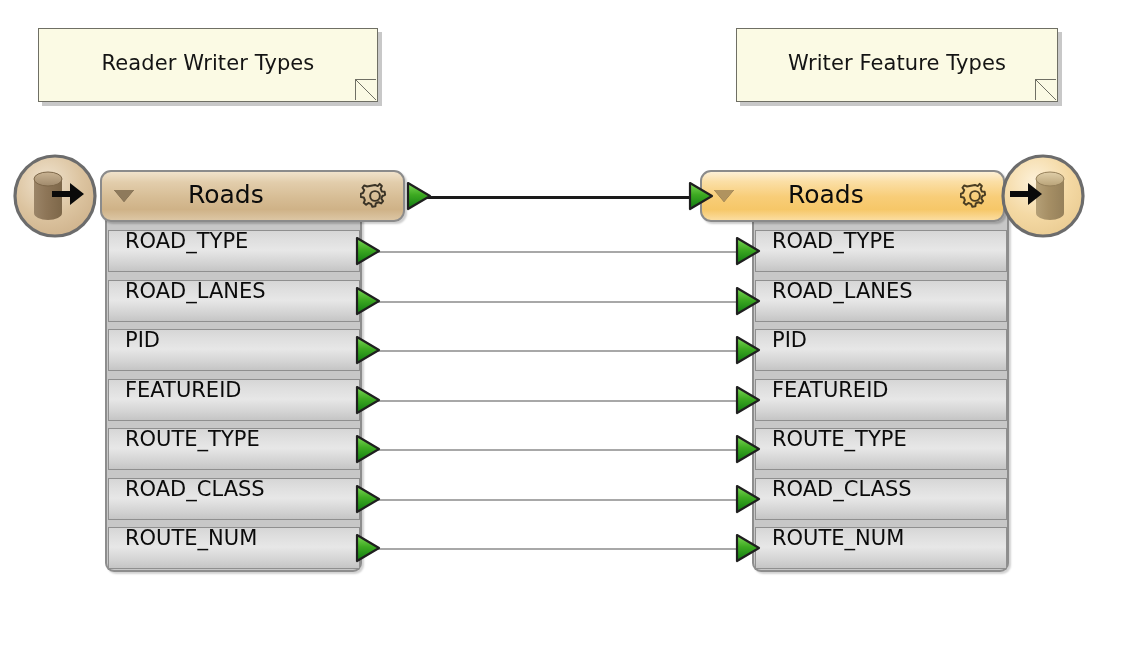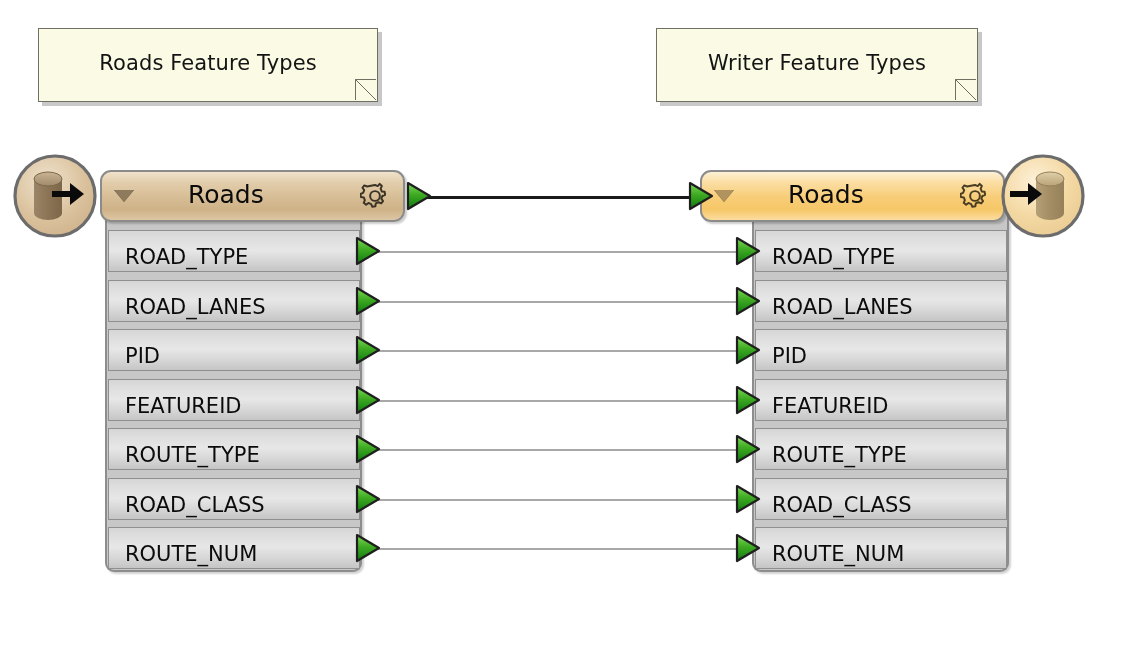--- a/index.html
+++ b/index.html
@@ -120,21 +120,21 @@
 
   
   .attr-row {
     position: absolute;
     box-sizing: border-box;
     height: 42px;
     border: 1px solid #8f8f8f;
     background: linear-gradient(to bottom,
       #d6d6d6 0%, #dedede 20%, #e7e7e7 48%, #d3d3d3 80%, #c5c5c5 100%);
     display: flex;
-    align-items: flex-end;
+    align-items: flex-start;
     z-index: 2;
   }
   .attr-label {
     font-size: 21px;
     color: #0b0b0b;
     line-height: 1;
     white-space: nowrap;
     padding-bottom: 3px;
   }
 
@@ -171,25 +171,25 @@
     z-index: 5;
   }
   .db-badge svg { display: block; }
 </style>
 </head>
 <body>
 
 <div class="canvas">
 
   <div class="anno" style="left:38px; top:28px; width:340px; height:74px;">
-    <span class="anno-text">Roads Feature Types</span>
+    <span class="anno-text">Reader Writer Types</span>
     <span class="resize-grip"></span>
   </div>
 
-  <div class="anno" style="left:656px; top:28px; width:322px; height:74px;">
+  <div class="anno" style="left:736px; top:28px; width:322px; height:74px;">
     <span class="anno-text">Writer Feature Types</span>
     <span class="resize-grip"></span>
   </div>
 
   <div class="link-main" style="left:420px; top:196px; width:278px;"></div>
 
   <div class="link-attr" style="left:362px; top:251px; width:382px;"></div>
   <div class="link-attr" style="left:362px; top:301px; width:382px;"></div>
   <div class="link-attr" style="left:362px; top:350px; width:382px;"></div>
   <div class="link-attr" style="left:362px; top:400px; width:382px;"></div>

